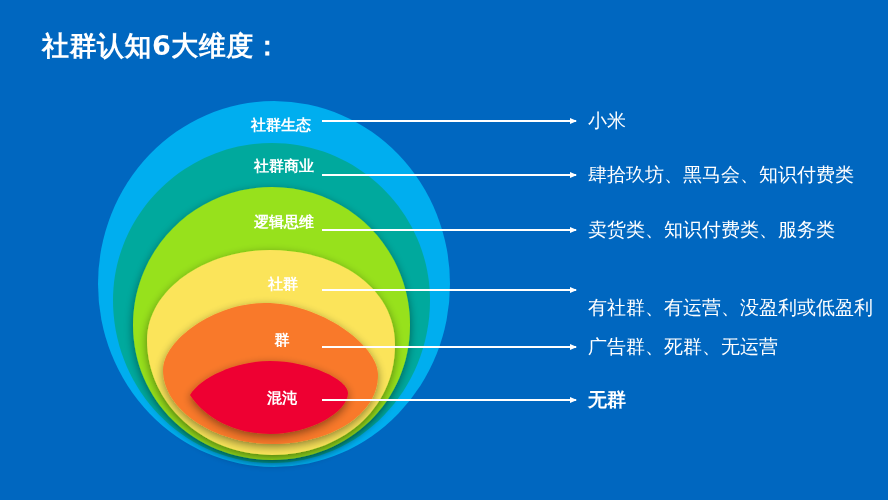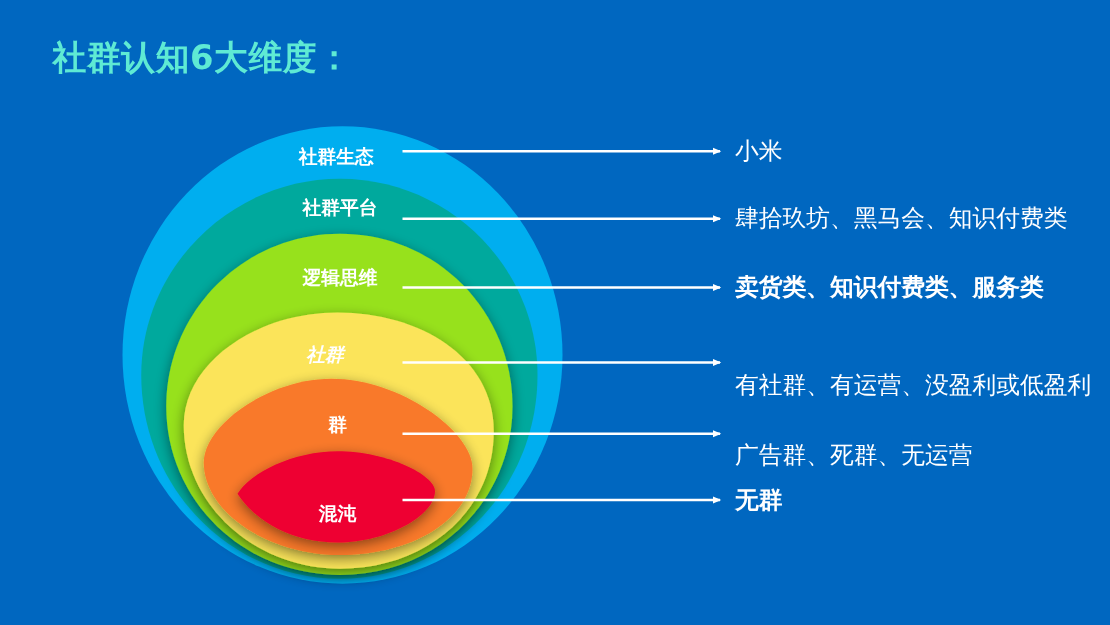--- a/index.html
+++ b/index.html
@@ -1,19 +1,19 @@
 <!DOCTYPE html>
 <html><head>
 <meta charset="utf-8">
 <style>
   html, body { margin:0; padding:0; }
   body { width:888px; height:500px; background:#0067c0; position:relative; overflow:hidden; font-family:"DejaVu Sans","Liberation Sans",sans-serif; }
-  .title { position:absolute; left:42px; top:28px; font-size:27px; font-weight:bold; color:#5eead4; letter-spacing:0.5px; }
+  .title { position:absolute; left:42px; top:28px; font-size:27px; font-weight:bold; color:#ffffff; letter-spacing:0.5px; }
   svg.diagram { position:absolute; left:0; top:0; }
-  .layer-label { position:absolute; color:#ffffff; font-weight:bold; font-size:15px; transform:translateX(-50%); white-space:nowrap; }
+  .layer-label { position:absolute; color:#ffffff; font-weight:bold; font-size:15px; transform:translateX(-50%); white-space:nowrap;margin-left:12px; }
   .desc { position:absolute; left:588px; color:#ffffff; font-size:19px; white-space:nowrap; transform:translateY(-50%); }
 </style>
 </head>
 <body>
 
 <div class="title">社群认知6大维度：</div>
 
 <svg class="diagram" width="888" height="500" viewBox="0 0 888 500">
   <defs>
     <filter id="sh" x="-20%" y="-20%" width="140%" height="140%">
@@ -46,24 +46,24 @@
 
   <line x1="322" y1="121" x2="576" y2="121" stroke="#ffffff" stroke-width="2" marker-end="url(#arr)"></line>
   <line x1="322" y1="175" x2="576" y2="175" stroke="#ffffff" stroke-width="2" marker-end="url(#arr)"></line>
   <line x1="322" y1="230" x2="576" y2="230" stroke="#ffffff" stroke-width="2" marker-end="url(#arr)"></line>
   <line x1="322" y1="290" x2="576" y2="290" stroke="#ffffff" stroke-width="2" marker-end="url(#arr)"></line>
   <line x1="322" y1="347" x2="576" y2="347" stroke="#ffffff" stroke-width="2" marker-end="url(#arr)"></line>
   <line x1="322" y1="400" x2="576" y2="400" stroke="#ffffff" stroke-width="2" marker-end="url(#arr)"></line>
 </svg>
 
 <div class="layer-label" style="left:269px; top:116px;">社群生态</div>
-<div class="layer-label" style="left:272px; top:157px;">社群平台</div>
+<div class="layer-label" style="left:272px; top:157px;">社群商业</div>
 <div class="layer-label" style="left:272px; top:213px;">逻辑思维</div>
-<div class="layer-label" style="left:260px; top:275px;font-style:italic;">社群</div>
+<div class="layer-label" style="left:271px; top:275px;">社群</div>
 <div class="layer-label" style="left:270px; top:331px;">群</div>
-<div class="layer-label" style="left:270px; top:402px;">混沌</div>
+<div class="layer-label" style="left:270px; top:389px;">混沌</div>
 
 <div class="desc" style="top:121px;">小米</div>
 <div class="desc" style="top:175px;">肆拾玖坊、黑马会、知识付费类</div>
-<div class="desc" style="top:230px;font-weight:bold;">卖货类、知识付费类、服务类</div>
+<div class="desc" style="top:230px;">卖货类、知识付费类、服务类</div>
 <div class="desc" style="top:308px;">有社群、有运营、没盈利或低盈利</div>
-<div class="desc" style="top:364px;">广告群、死群、无运营</div>
+<div class="desc" style="top:347px;">广告群、死群、无运营</div>
 <div class="desc" style="top:400px;font-weight:bold;">无群</div>
 
 </body></html>

